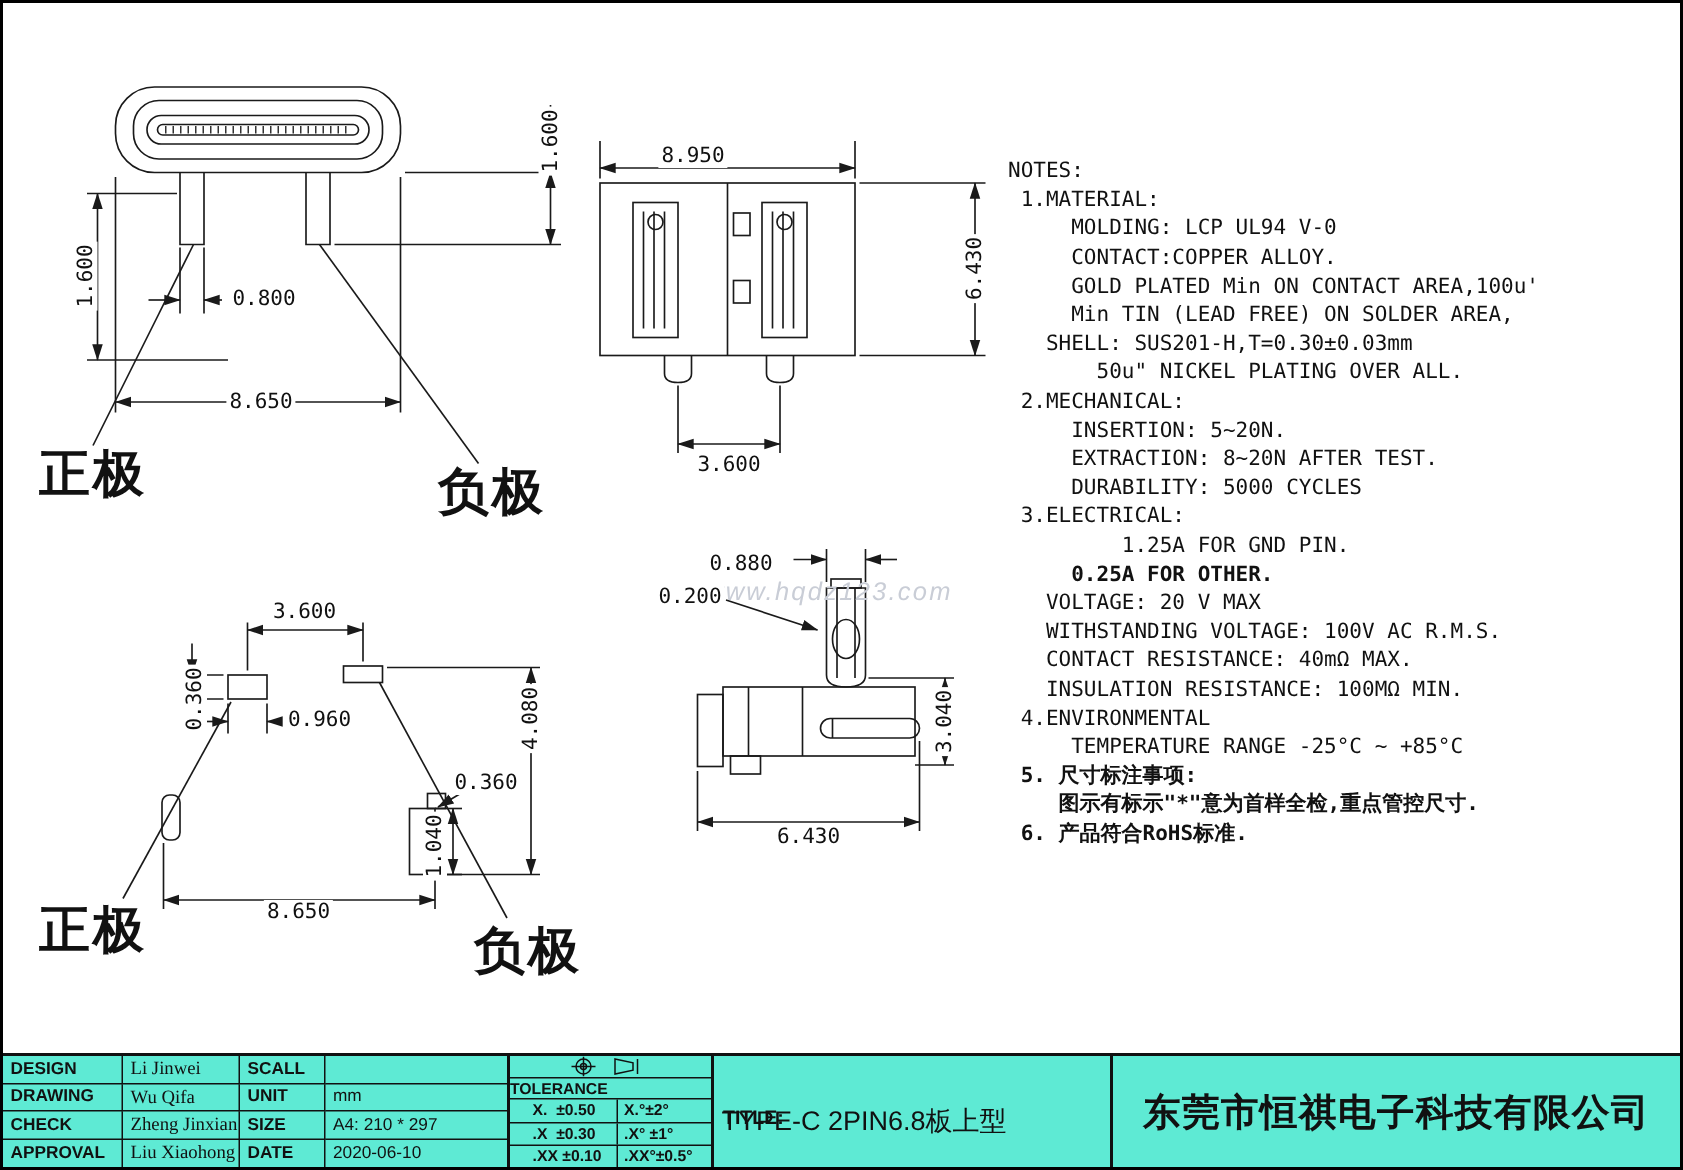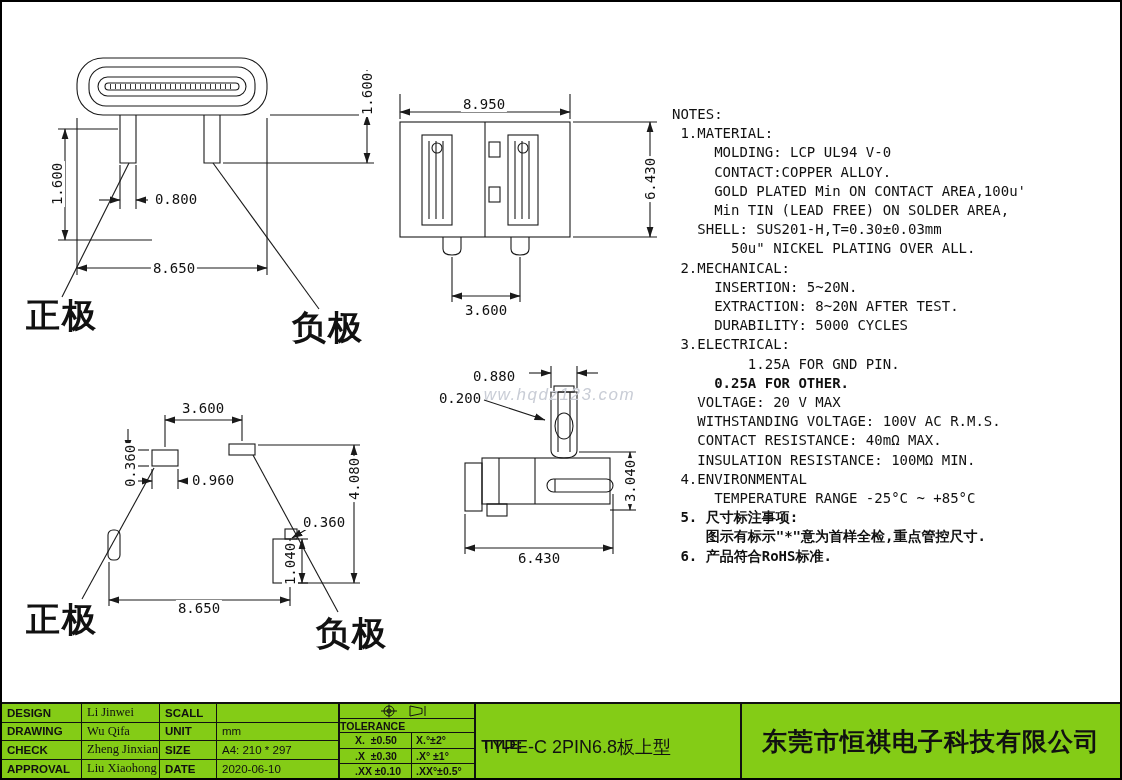--- a/index.html
+++ b/index.html
@@ -7,21 +7,21 @@
   #page{position:relative;width:1122px;height:780px;background:#fff;border:2px solid #000;overflow:hidden;color:#111;font-family:"DejaVu Sans Mono",monospace}
   #linework{position:absolute;left:0;top:0;z-index:1}
   #watermark{position:absolute;left:468px;top:383px;font:italic 17px "Liberation Sans",sans-serif;color:#c9cdd6;letter-spacing:1.5px;z-index:2}
   .dim{position:absolute;transform:translate(-50%,-50%);font:14px "DejaVu Sans Mono",monospace;background:#fff;padding:0 2px;white-space:nowrap;z-index:3}
   .dim.rot{transform:translate(-50%,-50%) rotate(-90deg)}
   .pole{position:absolute;transform:translate(-50%,-50%);font-family:Liberation Serif, serif;font-weight:700;font-size:34px;letter-spacing:2px;z-index:3}
   #notes{position:absolute;left:670px;top:103px;z-index:3}
   .nline{white-space:pre;font:14px/19.2px "DejaVu Sans Mono",monospace;color:#111}
   .nline.b{font-weight:700}
   
-  #tblock{position:absolute;left:0;right:0;top:700px;height:76px;border-top:2px solid #111;background:#84cc16;z-index:4;font-family:"Liberation Sans",sans-serif}
+  #tblock{position:absolute;left:0;right:0;top:700px;height:76px;border-top:2px solid #111;background:#5eead4;z-index:4;font-family:"Liberation Sans",sans-serif}
   #tb-left{position:absolute;left:0;top:0;width:338px;height:100%;display:grid;grid-template-columns:80px 78px 57px 123px;grid-template-rows:repeat(4,1fr);border-right:2px solid #111}
   #tb-left .cell{border-right:1px solid #111;border-bottom:1px solid #111;display:flex;align-items:center;padding-left:5px;font-size:11.5px;white-space:nowrap;overflow:hidden}
   #tb-left .cell:nth-child(4n){border-right:none}
   #tb-left .cell:nth-last-child(-n+4){border-bottom:none}
   #tb-left .cell.r{font-weight:700}
   #tb-left .cell.n{font-family:"Liberation Serif",serif;font-size:12.5px}
   #tb-tol{position:absolute;left:338px;top:0;width:136px;height:100%;border-right:2px solid #111;font-size:11px}
   #tb-sym{height:15px;display:flex;align-items:center;justify-content:center;border-bottom:1px solid #111}
   #tb-tol-head{height:14px;line-height:14px;font-weight:700;font-size:10.5px;border-bottom:1px solid #111}
   .tol-row{display:flex;height:15.5px;line-height:15.5px;white-space:pre;border-bottom:1px solid #111;font-size:10.5px;font-weight:600}
@@ -182,21 +182,21 @@
 
   <div id="watermark">www.hqdz123.com</div>
 
   <span class="dim rot" style="left:365px;top:92px">1.600</span>
   <span class="dim rot" style="left:55px;top:182px">1.600</span>
   <span class="dim" style="left:174px;top:197px">0.800</span>
   <span class="dim" style="left:172px;top:266px">8.650</span>
   <span class="pole" style="left:60px;top:314px">正极</span>
   <span class="pole" style="left:326px;top:326px">负极</span>
 
-  <span class="dim" style="left:482px;top:102px">8.950</span>
+  <span class="dim" style="left:460px;top:102px">8.950</span>
   <span class="dim rot" style="left:648px;top:177px">6.430</span>
   <span class="dim" style="left:484px;top:308px">3.600</span>
 
   <span class="dim" style="left:201px;top:406px">3.600</span>
   <span class="dim" style="left:211px;top:478px">0.960</span>
   <span class="dim rot" style="left:128px;top:464px">0.360</span>
   <span class="dim" style="left:322px;top:520px">0.360</span>
   <span class="dim rot" style="left:352px;top:477px">4.080</span>
   <span class="dim rot" style="left:288px;top:562px">1.040</span>
   <span class="dim" style="left:197px;top:606px">8.650</span>

